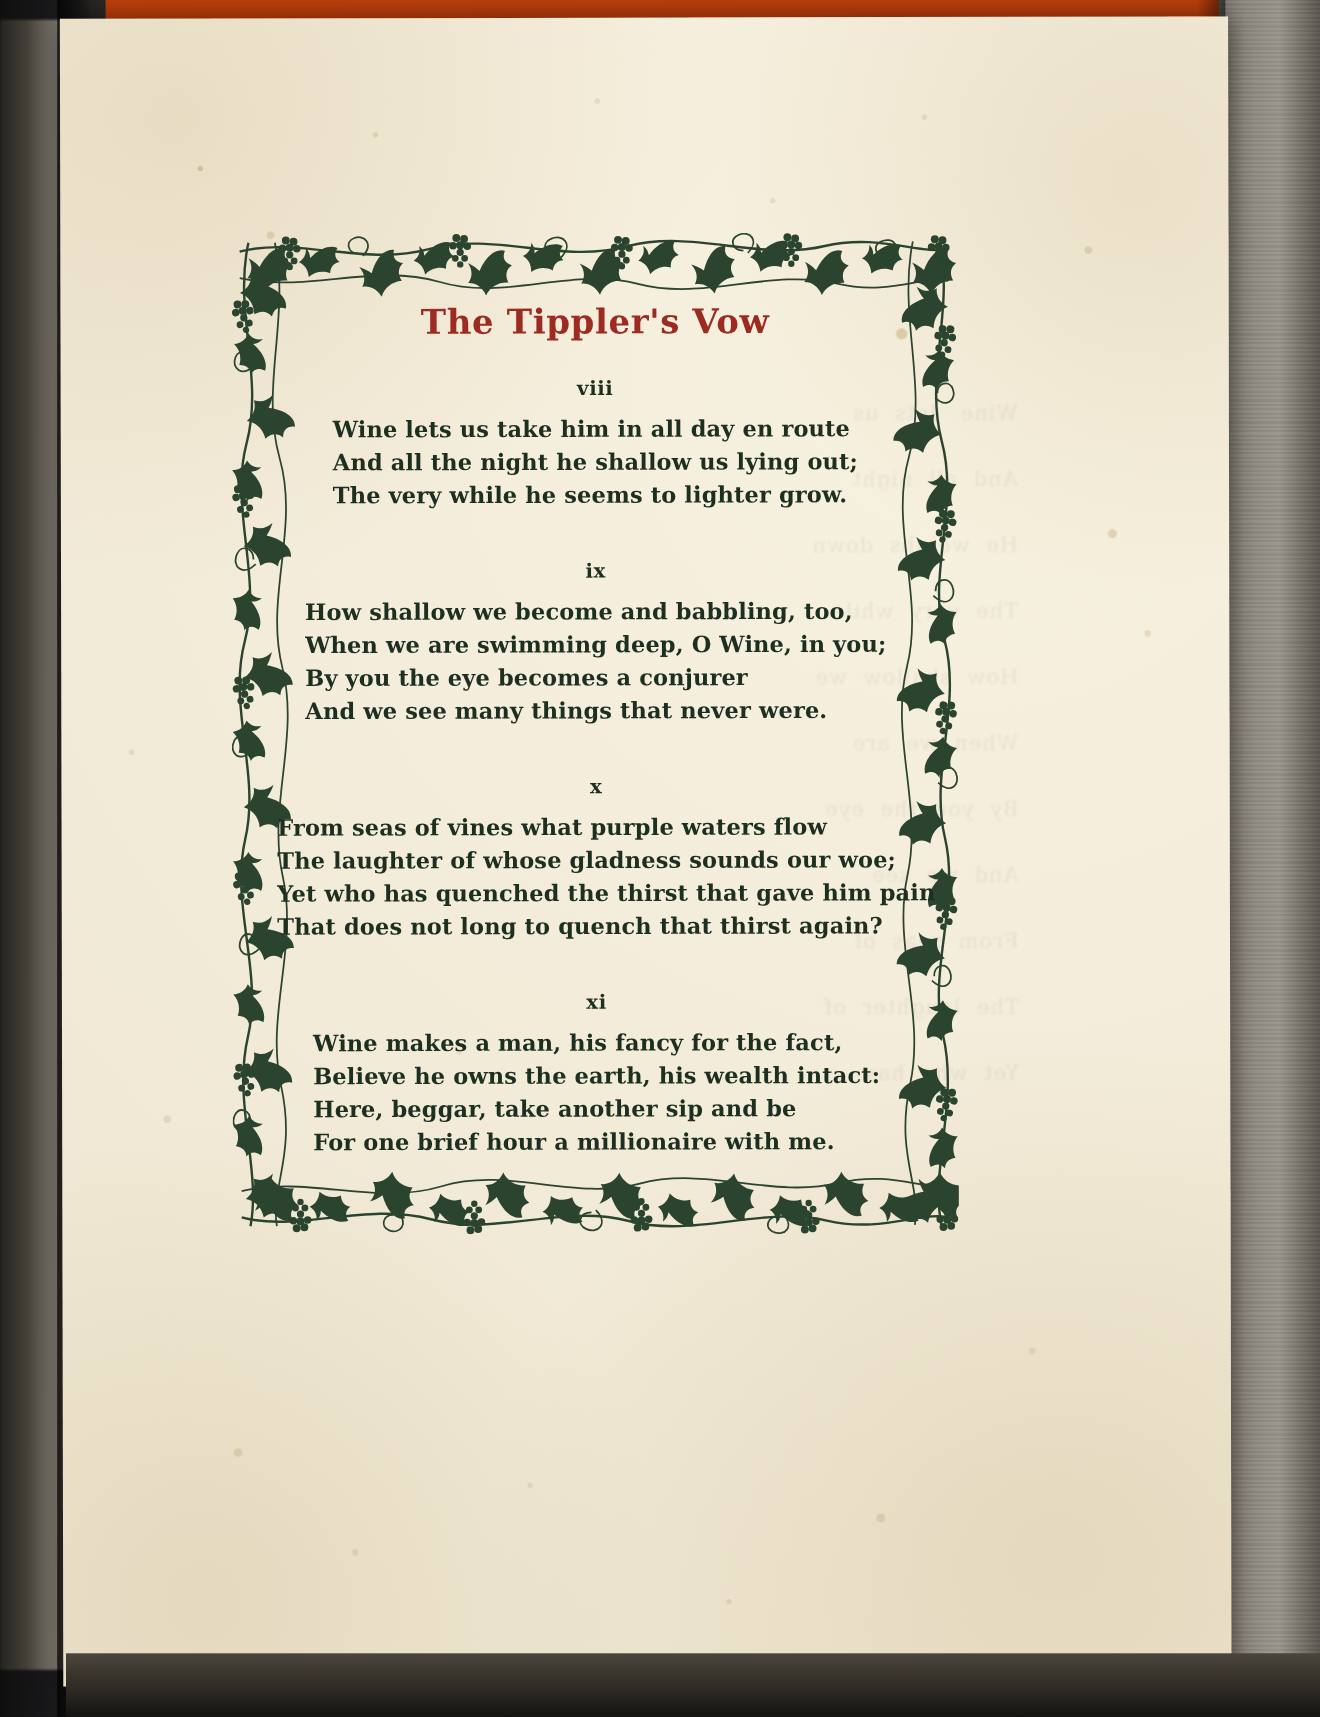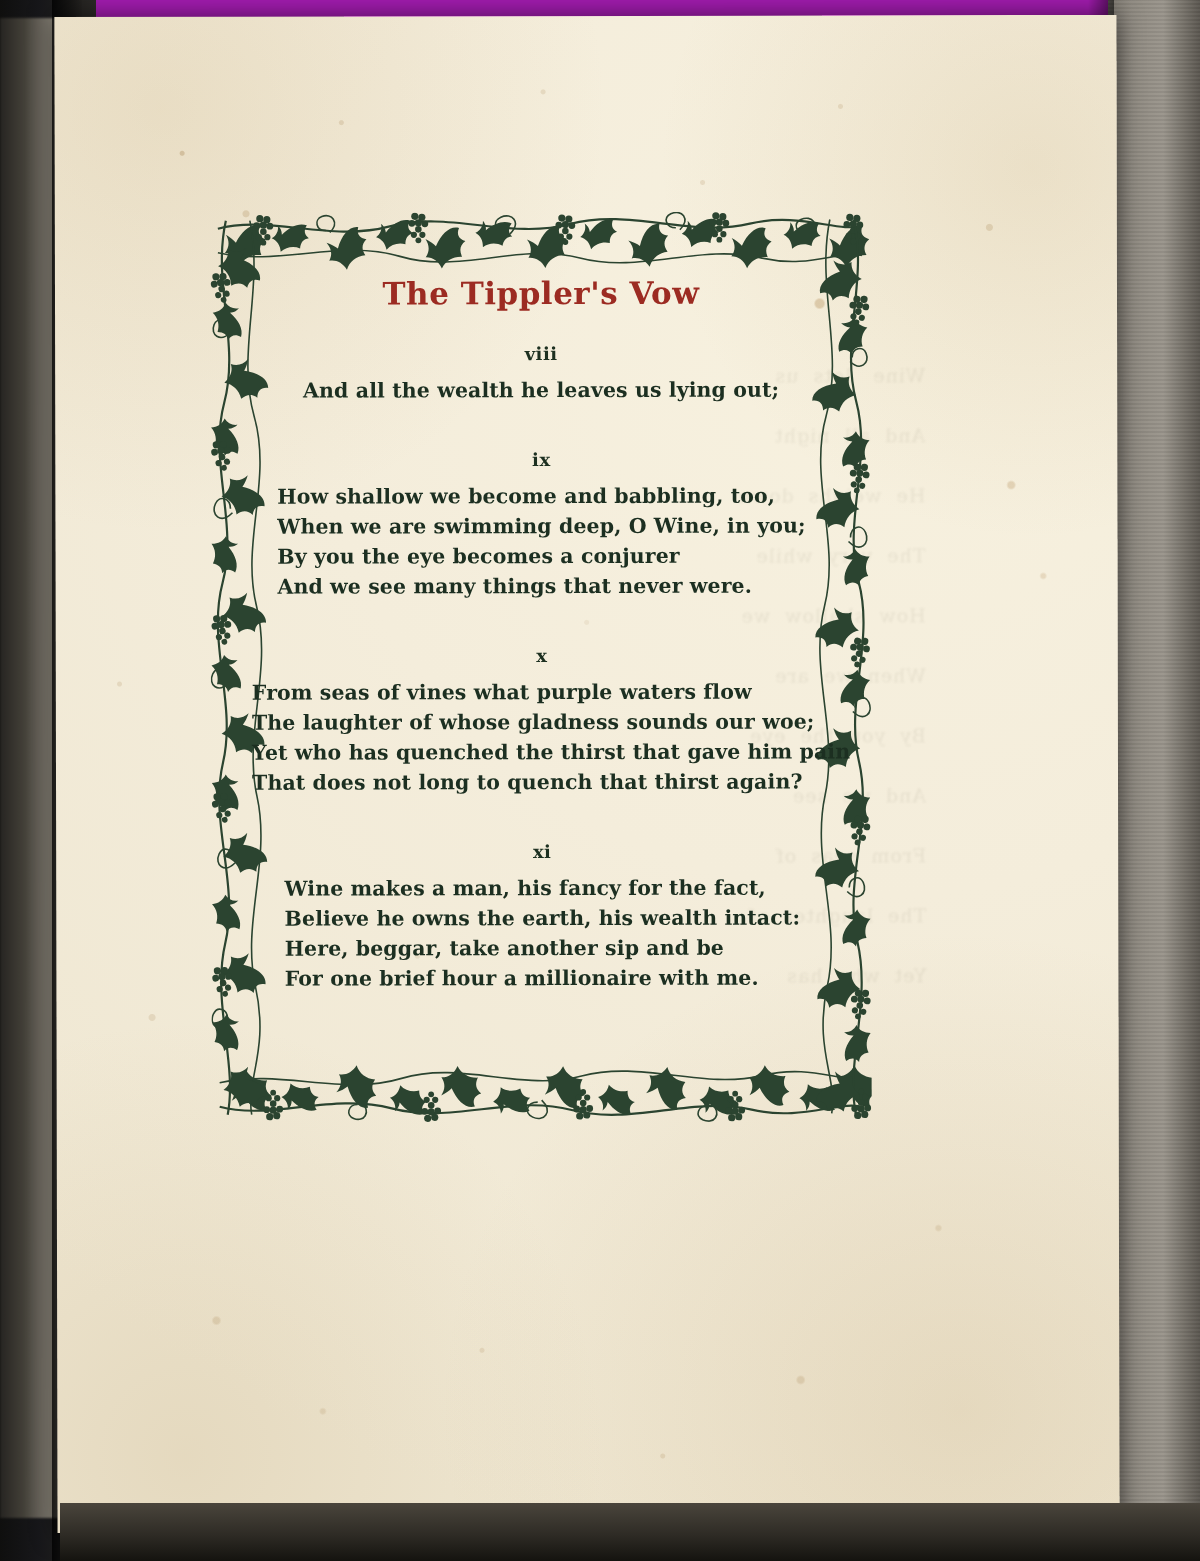--- a/index.html
+++ b/index.html
@@ -12,21 +12,21 @@
     height: 1561px;
     position: relative;
     overflow: hidden;
     font-family: "DejaVu Serif", serif;
   }
 
   
   #scan {
     position: absolute;
     inset: 0;
-    background: #a21caf;
+    background: #c2410c;
   }
 
   
   .spine-dark {
     position: absolute;
     left: 0; top: 0;
     width: 96px; height: 1561px;
     background: linear-gradient(90deg,#0f0f0e 0%, #17171a 40%, #22211f 75%, #2c2a27 100%);
   }
   .spine-pagecurl {
@@ -357,21 +357,23 @@
         </g>
       </svg>
     </div>
 
     <div id="poem">
       <h1 id="poem-title">The Tippler's Vow</h1>
 
       <div class="stanza">
         <div class="stanza-num">viii</div>
         <div class="lines-left">
-          <div class="line">And all the wealth he leaves us lying out;</div>
+          <div class="line">Wine lets us take him in all day en route</div>
+          <div class="line">And all the night he shallow us lying out;</div>
+          <div class="line">The very while he seems to lighter grow.</div>
         </div>
       </div>
 
       <div class="stanza">
         <div class="stanza-num">ix</div>
         <div class="lines-left">
           <div class="line">How shallow we become and babbling, too,</div>
           <div class="line">When we are swimming deep, O Wine, in you;</div>
           <div class="line">By you the eye becomes a conjurer</div>
           <div class="line">And we see many things that never were.</div>

